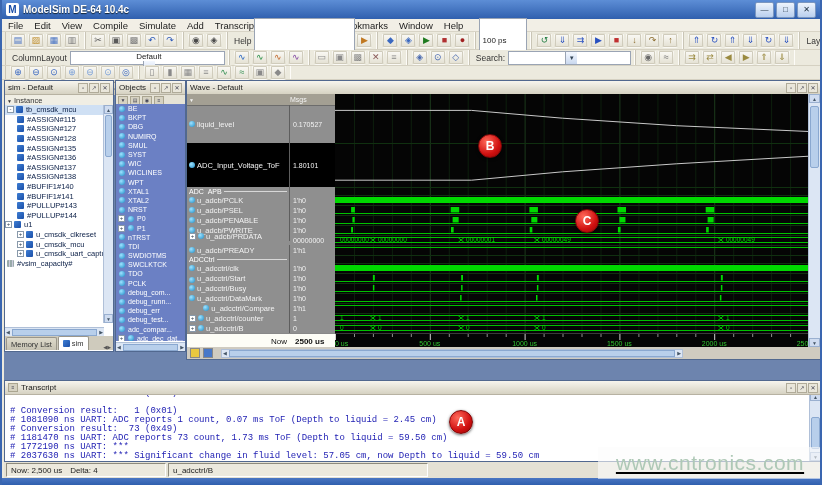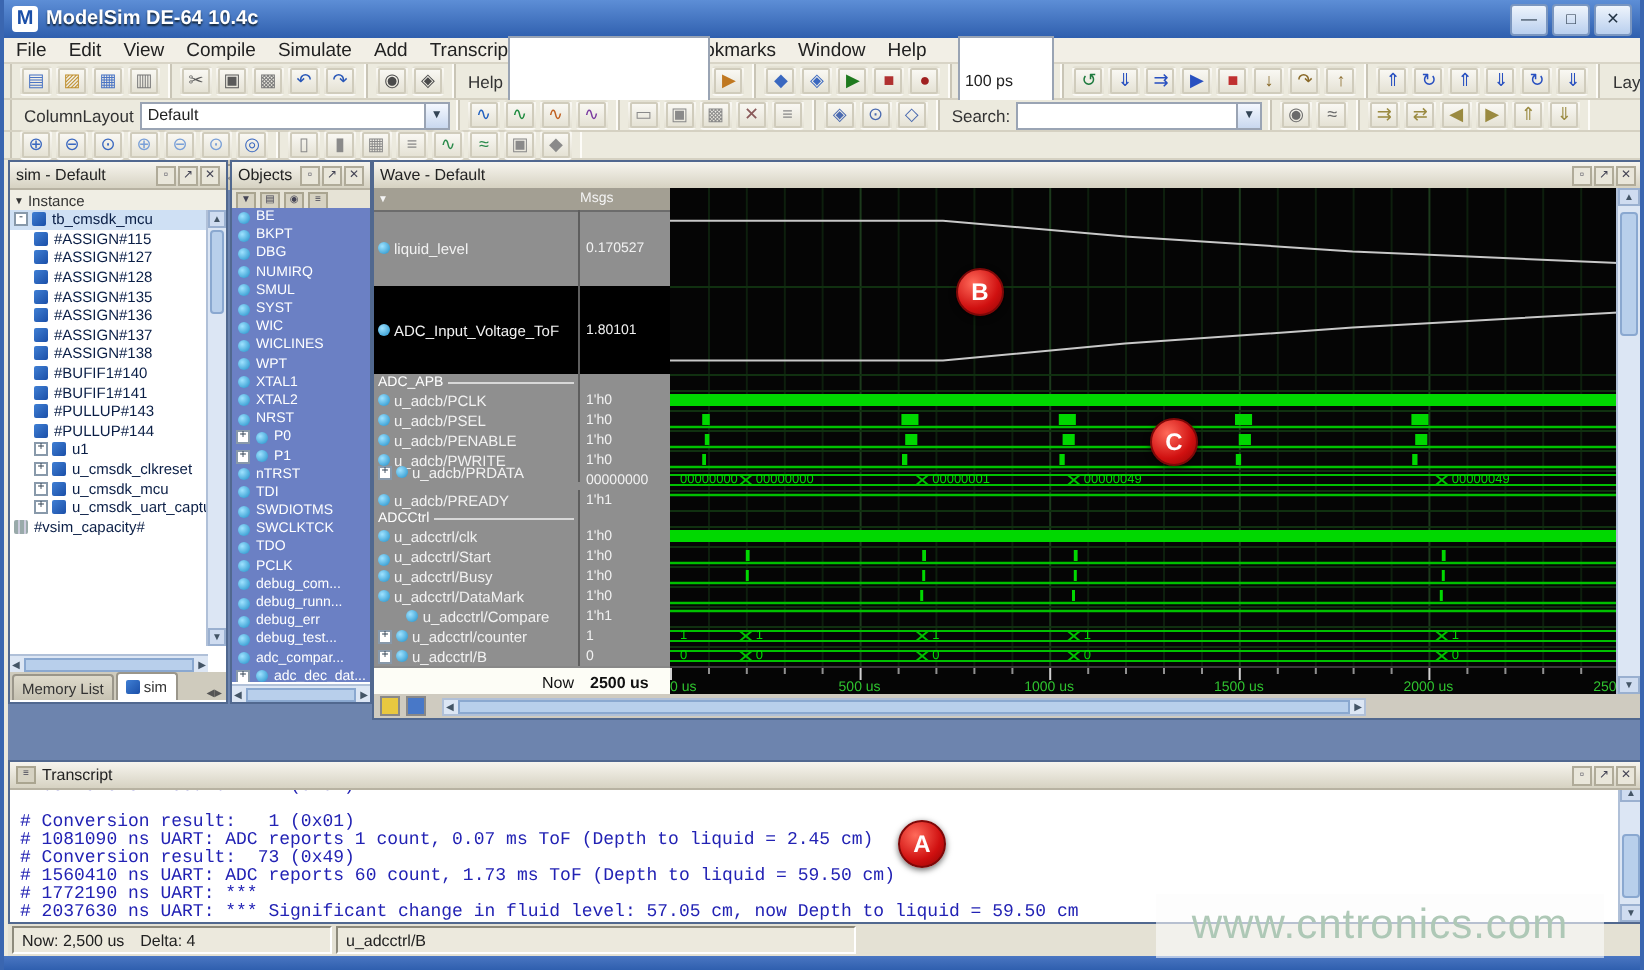--- a/index.html
+++ b/index.html
@@ -14,21 +14,21 @@
   
   #menubar{left:0;top:19px;width:100%;height:13px;background:#f2efe6;border-bottom:1px solid #d8d4c6;display:flex;align-items:center;padding-left:6px;box-sizing:border-box;}
   .menu-item{font-size:9.5px;color:#222;margin-right:11px;}
   
   .tbrow{left:0;width:100%;background:#eceade;border-bottom:1px solid #d5d1c2;display:flex;align-items:center;padding-left:3px;box-sizing:border-box;}
   #tb0{top:32px;height:18px;} #tb1{top:50px;height:16px;} #tb2{top:66px;height:14px;}
   .tgroup{display:flex;align-items:center;border-left:1px solid #c9c5b6;border-right:1px solid #fdfcf8;padding:0 3px;height:100%;}
   .tbicon{width:14px;height:13px;margin:0 1px;border:1px solid transparent;border-radius:2px;font-size:9px;line-height:13px;text-align:center;background:linear-gradient(#fbfaf6,#e3e0d2);box-shadow:0 0 0 1px #d0ccbc inset;}
   .tlabel{font-size:8.5px;color:#333;margin:0 3px;}
   .tinput{height:12px;background:#fff;border:1px solid #9aa4b4;font-size:8px;color:#222;padding:16px 2px;display:flex;align-items:center;}
-  .combo{height:12px;background:#fff;border:1px solid #9aa4b4;font-size:8px;color:#222;display:flex;align-items:center;justify-content:space-between;padding-left:3px;}
+  .combo{height:12px;background:#fff;border:1px solid #9aa4b4;font-size:8px;color:#222;display:flex;align-items:center;justify-content:space-between;padding-left:3px;flex-direction:column;}
   .combo .arr{width:11px;height:100%;background:linear-gradient(#f4f8ff,#c9d8ef);border-left:1px solid #9aa4b4;font-size:6px;line-height:12px;text-align:center;color:#345;}
   
   #dock{left:2px;top:80px;width:818px;height:300px;background:#6d84ae;}
   .panel{position:absolute;background:#fff;border:1px solid #51688f;box-sizing:border-box;}
   .phead{height:13px;background:linear-gradient(#f7f5ee,#d6d2c2);border-bottom:1px solid #b7b2a2;display:flex;align-items:center;padding:0 3px;font-size:8px;color:#222;}
   .phead .ptitle{flex:1;white-space:nowrap;overflow:hidden;}
   .dockic{width:8px;height:8px;margin-left:1px;font-size:6px;line-height:8px;text-align:center;color:#445;background:#e9e6da;border:1px solid #b0ab99;}
   
   #simPanel{left:0;top:0;width:110px;height:272px;}
   #simColHead{height:11px;background:#f0eee4;border-bottom:1px solid #c9c5b6;font-size:7.5px;color:#333;display:flex;align-items:center;padding:0 2px;}
@@ -82,21 +82,21 @@
   .tline{position:absolute;left:4px;font-family:"Liberation Mono","DejaVu Sans Mono",monospace;font-size:9px;color:#2222b4;white-space:pre;}
   #transVscroll{position:absolute;right:0;top:11px;width:11px;bottom:0;background:#dce6f4;border-left:1px solid #b0c0d8;}
   
   #statusbar{left:2px;top:462px;width:818px;height:16px;background:#e4e1d4;display:flex;align-items:center;padding:1px 2px;box-sizing:border-box;gap:2px;}
   .scell{height:12px;border:1px solid;border-color:#8d8a7c #fff #fff #8d8a7c;font-size:8px;color:#222;display:flex;align-items:center;padding:0 4px;background:#ece9dd;}
   
   #frameBottom{left:0;top:478px;width:100%;height:7px;background:linear-gradient(#4a76c2,#2f5fae);}
   
   .badge{position:absolute;width:22px;height:22px;border-radius:50%;background:radial-gradient(circle at 35% 30%,#ff6a5a,#d01010 60%,#8e0404);border:1px solid #7e0808;color:#fff;font-weight:bold;font-size:12px;display:flex;align-items:center;justify-content:center;box-shadow:0 1px 3px rgba(0,0,0,.6);z-index:50;}
   
-  #watermark{left:576px;top:447px;width:224px;height:32px;background:rgba(252,252,252,.6);display:flex;align-items:center;justify-content:center;z-index:40;}
+  #watermark{left:596px;top:447px;width:224px;height:32px;background:rgba(252,252,252,.6);display:flex;align-items:center;justify-content:center;z-index:40;text-decoration:underline;}
   #watermark span{font-size:21px;color:#aec8b6;letter-spacing:.5px;font-weight:500;}
 </style>
 </head>
 <body>
 
 <div id="app">
   <div id="titlebar" class="abs">
     <div id="winLogo">M</div>
     <div id="winTitle">ModelSim DE-64 10.4c</div>
     <div id="winBtns" style="display:flex;">
@@ -298,21 +298,21 @@
             <div>#BUFIF1#141</div>
           </div>
           <div class="trow" style="padding-left: 12px;">
             <div class="nodeic"></div>
             <div>#PULLUP#143</div>
           </div>
           <div class="trow" style="padding-left: 12px;">
             <div class="nodeic"></div>
             <div>#PULLUP#144</div>
           </div>
-          <div class="trow" style="padding-left: 12px;">
+          <div class="trow" style="">
             <div class="expbox">+</div>
             <div class="nodeic"></div>
             <div>u1</div>
           </div>
           <div class="trow" style="padding-left: 12px;">
             <div class="expbox">+</div>
             <div class="nodeic"></div>
             <div>u_cmsdk_clkreset</div>
           </div>
           <div class="trow" style="padding-left: 12px;">
@@ -824,21 +824,21 @@
       <span class="ptitle">Transcript</span>
       <span class="dockic">▫</span>
         <span class="dockic">↗</span>
         <span class="dockic">✕</span>
     </div>
     <div id="transBody">
         <div class="tline" style="top: -4px;"># Conversion result:   1 (0x01)</div>
         <div class="tline" style="top: 14px;"># Conversion result:   1 (0x01)</div>
         <div class="tline" style="top: 23px;"># 1081090 ns UART: ADC reports 1 count, 0.07 ms ToF (Depth to liquid = 2.45 cm)</div>
         <div class="tline" style="top: 32px;"># Conversion result:  73 (0x49)</div>
-        <div class="tline" style="top: 41px;"># 1560410 ns UART: ADC reports 60 count, 1.73 ms ToF (Depth to liquid = 59.50 cm)</div>
+        <div class="tline" style="top: 41px;"># 1181470 ns UART: ADC reports 73 count, 1.73 ms ToF (Depth to liquid = 59.50 cm)</div>
         <div class="tline" style="top: 50px;"># 1772190 ns UART: ***</div>
         <div class="tline" style="top: 59px;"># 2037630 ns UART: *** Significant change in fluid level: 57.05 cm, now Depth to liquid = 59.50 cm</div>
       </div>
     <div id="transVscroll">
       <div class="sarrow" style="top:0;">▲</div>
       <div class="vthumb" style="top:auto;bottom:12px;height:30px;"></div>
       <div class="sarrow" style="bottom:0;">▼</div>
     </div>
   </div>
 

